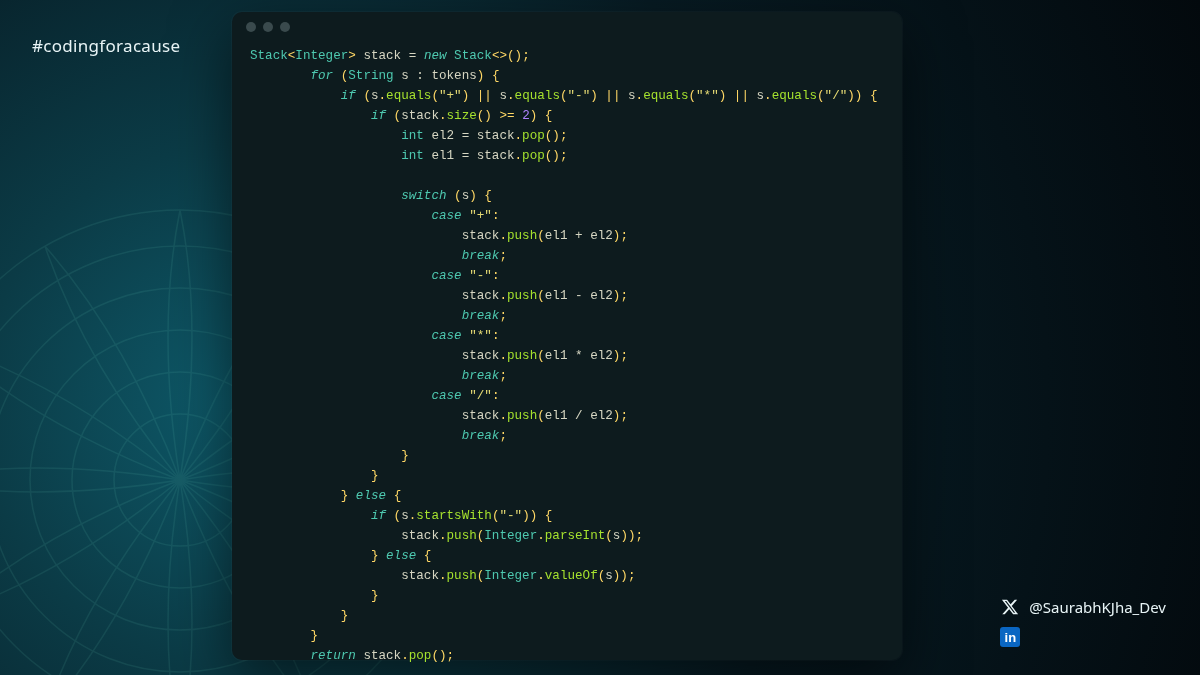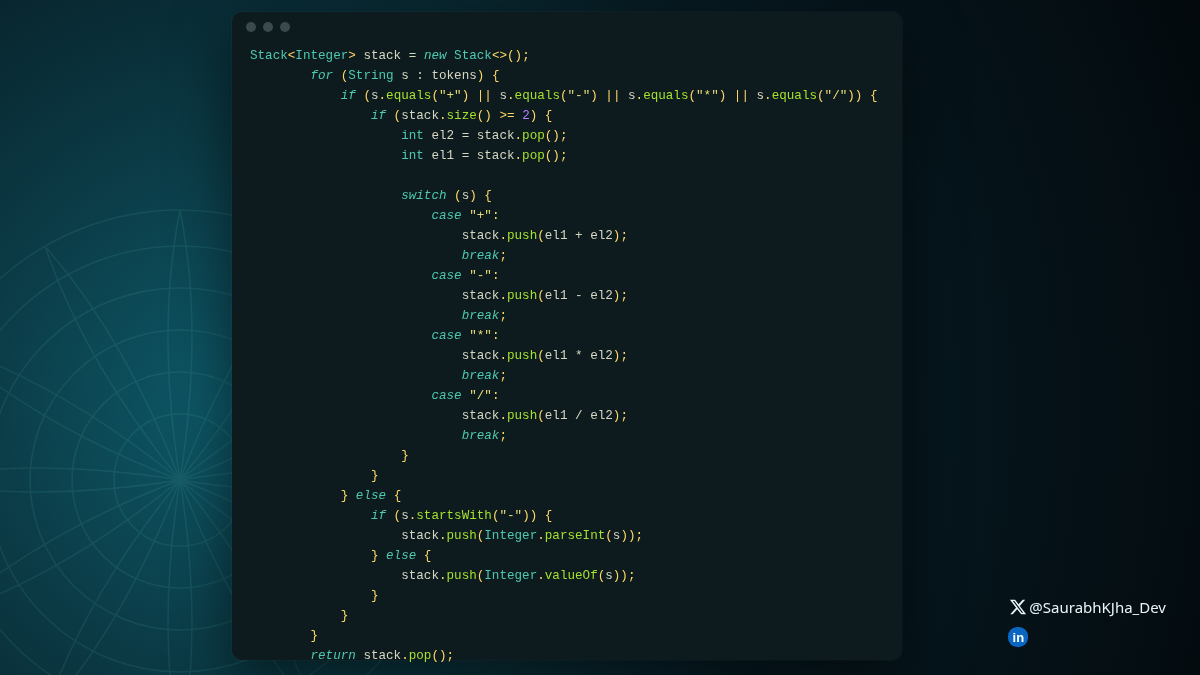--- a/index.html
+++ b/index.html
@@ -1,23 +1,23 @@
 <!DOCTYPE html>
 <html><head>
 <meta charset="utf-8">
 <style>
   html,body{margin:0;padding:0;width:1200px;height:675px;overflow:hidden;font-family:system-ui,-apple-system,sans-serif;}
   .bg{position:relative;width:1200px;height:675px;background:radial-gradient(circle at 20% 60%, #0e5a6a 0%, #0b3b46 25%, #071b23 55%, #03090d 100%);}
   .mandala{position:absolute;left:-120px;top:180px;width:600px;height:600px;opacity:0.08;pointer-events:none;}
   .mandala svg{width:100%;height:100%;}
   .hashtag{position:absolute;top:34px;left:32px;color:#e8f4f6;font-size:17px;font-weight:400;letter-spacing:0.3px;}
   .socials{position:absolute;right:34px;bottom:28px;display:flex;flex-direction:column;gap:10px;}
-  .social-row{display:flex;align-items:center;gap:1px;color:#e8f4f6;font-size:15px;}
+  .social-row{display:flex;align-items:center;gap:9px;color:#e8f4f6;font-size:15px;}
   .social-row .ic{width:20px;height:20px;display:flex;align-items:center;justify-content:center;}
-  .ic-linkedin{background:#0a66c2;border-radius:9px;color:#fff;font-weight:700;font-size:13px;font-family:Arial,sans-serif;}
+  .ic-linkedin{background:#0a66c2;border-radius:3px;color:#fff;font-weight:700;font-size:13px;font-family:Arial,sans-serif;}
   .code-window{position:absolute;left:232px;top:12px;width:670px;height:648px;background:#0d1b1e;border-radius:10px;box-shadow:0 20px 60px rgba(0,0,0,0.55),0 0 0 1px rgba(255,255,255,0.03);}
   .titlebar{height:30px;display:flex;align-items:center;padding-left:14px;gap:7px;}
   .tdot{width:10px;height:10px;border-radius:50%;background:#3a4a4d;}
   .code-body{padding:4px 18px 14px 18px;font-family:"SFMono-Regular",Consolas,"Liberation Mono",Menlo,monospace;font-size:12.6px;line-height:20px;color:#d6d6c2;white-space:pre;}
   .tk-type{color:#4ec9b0;}
   .tk-var{color:#d6d6c2;}
   .tk-op{color:#d6d6c2;}
   .tk-kw{color:#4ec9b0;font-style:italic;}
   .tk-pn{color:#ffd866;}
   .tk-mth{color:#a6e22e;}
@@ -48,20 +48,21 @@
           <path d="M100 10 Q108 50 100 100 Q92 50 100 10" transform="rotate(210 100 100)"></path>
           <path d="M100 10 Q108 50 100 100 Q92 50 100 10" transform="rotate(240 100 100)"></path>
           <path d="M100 10 Q108 50 100 100 Q92 50 100 10" transform="rotate(270 100 100)"></path>
           <path d="M100 10 Q108 50 100 100 Q92 50 100 10" transform="rotate(300 100 100)"></path>
           <path d="M100 10 Q108 50 100 100 Q92 50 100 10" transform="rotate(330 100 100)"></path>
         </g>
       </g>
     </svg>
   </div>
 
+  <div class="hashtag">#codingforacause</div>
 
   <div class="code-window">
     <div class="titlebar">
       <div class="tdot"></div>
       <div class="tdot"></div>
       <div class="tdot"></div>
     </div>
     <div class="code-body" id="code-target"><span class="tk-type">Stack</span><span class="tk-pn">&lt;</span><span class="tk-type">Integer</span><span class="tk-pn">&gt; </span><span class="tk-var">stack </span><span class="tk-op">= </span><span class="tk-kw">new </span><span class="tk-type">Stack</span><span class="tk-pn">&lt;&gt;();</span>
         <span class="tk-kw">for </span><span class="tk-pn">(</span><span class="tk-type">String </span><span class="tk-var">s </span><span class="tk-op">: </span><span class="tk-var">tokens</span><span class="tk-pn">) {</span>
             <span class="tk-kw">if </span><span class="tk-pn">(</span><span class="tk-var">s</span><span class="tk-pn">.</span><span class="tk-mth">equals</span><span class="tk-pn">(</span><span class="tk-str">"+"</span><span class="tk-pn">) || </span><span class="tk-var">s</span><span class="tk-pn">.</span><span class="tk-mth">equals</span><span class="tk-pn">(</span><span class="tk-str">"-"</span><span class="tk-pn">) || </span><span class="tk-var">s</span><span class="tk-pn">.</span><span class="tk-mth">equals</span><span class="tk-pn">(</span><span class="tk-str">"*"</span><span class="tk-pn">) || </span><span class="tk-var">s</span><span class="tk-pn">.</span><span class="tk-mth">equals</span><span class="tk-pn">(</span><span class="tk-str">"/"</span><span class="tk-pn">)) {</span>

